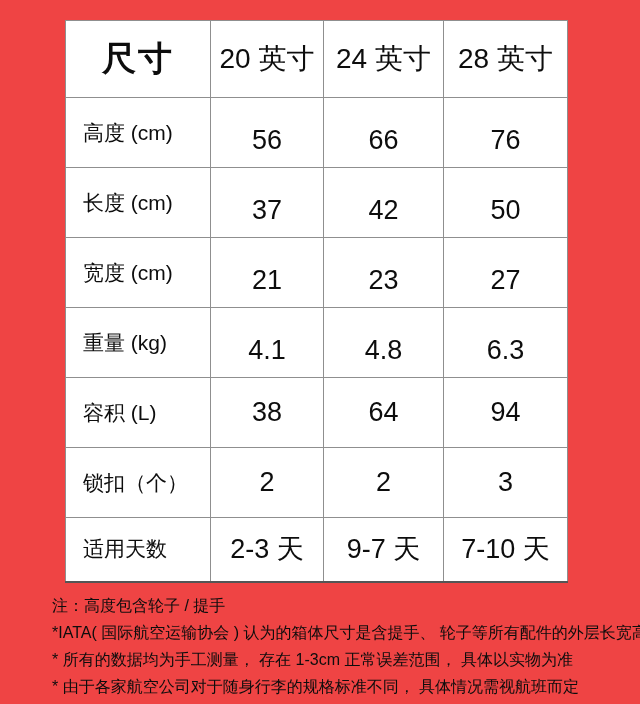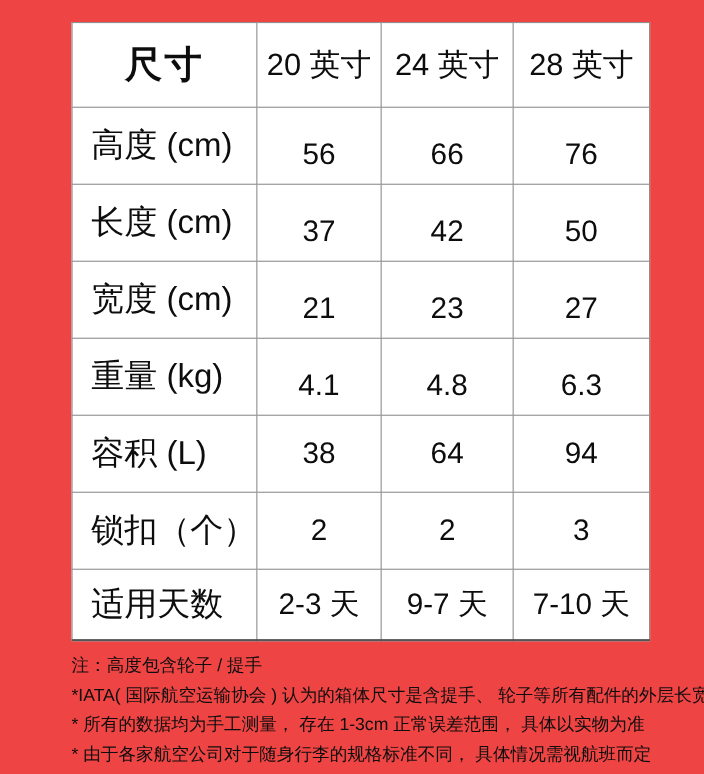--- a/index.html
+++ b/index.html
@@ -41,36 +41,36 @@
     font-weight: 600;
     text-align: center;
     letter-spacing: 2px;
   }
   th.size-header {
     font-size: 28px;
     font-weight: 400;
     text-align: center;
   }
   td.row-label-cell {
-    font-size: 30px;
+    font-size: 21px;
     text-align: left;
     padding-left: 17px;
     font-weight: 400;
   }
   td.value-cell {
     font-size: 27px;
     text-align: center;
     font-weight: 400;
   }
   
   .spec-table tbody tr:nth-child(-n+4) td.value-cell { padding-top: 15px; }
 
   .notes {
     position: absolute;
-    left: 65px; top: 592px;
+    left: 52px; top: 592px;
     width: 560px;
     font-size: 16px;
     line-height: 27px;
     color: #0d0d0d;
   }
   .notes div { white-space: nowrap; }
 </style>
 </head>
 <body>
 

